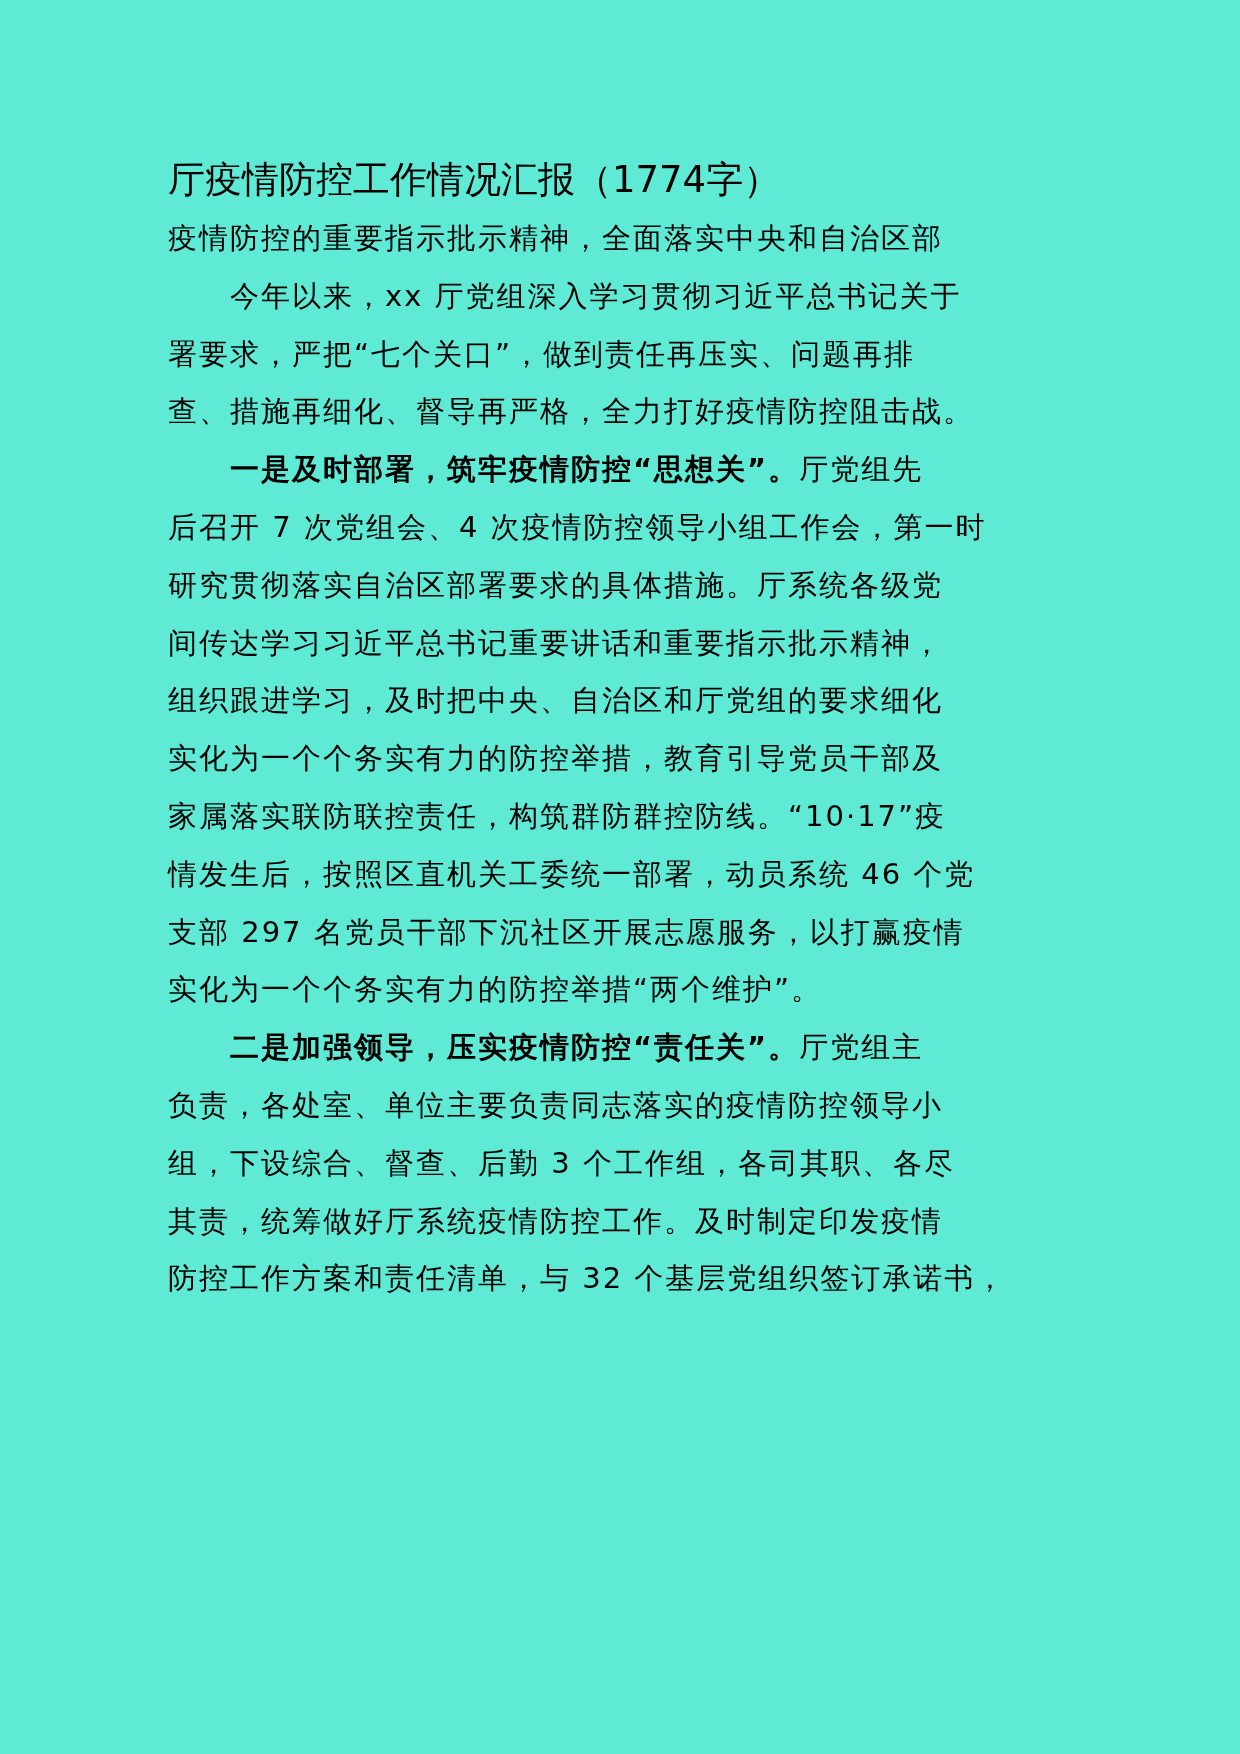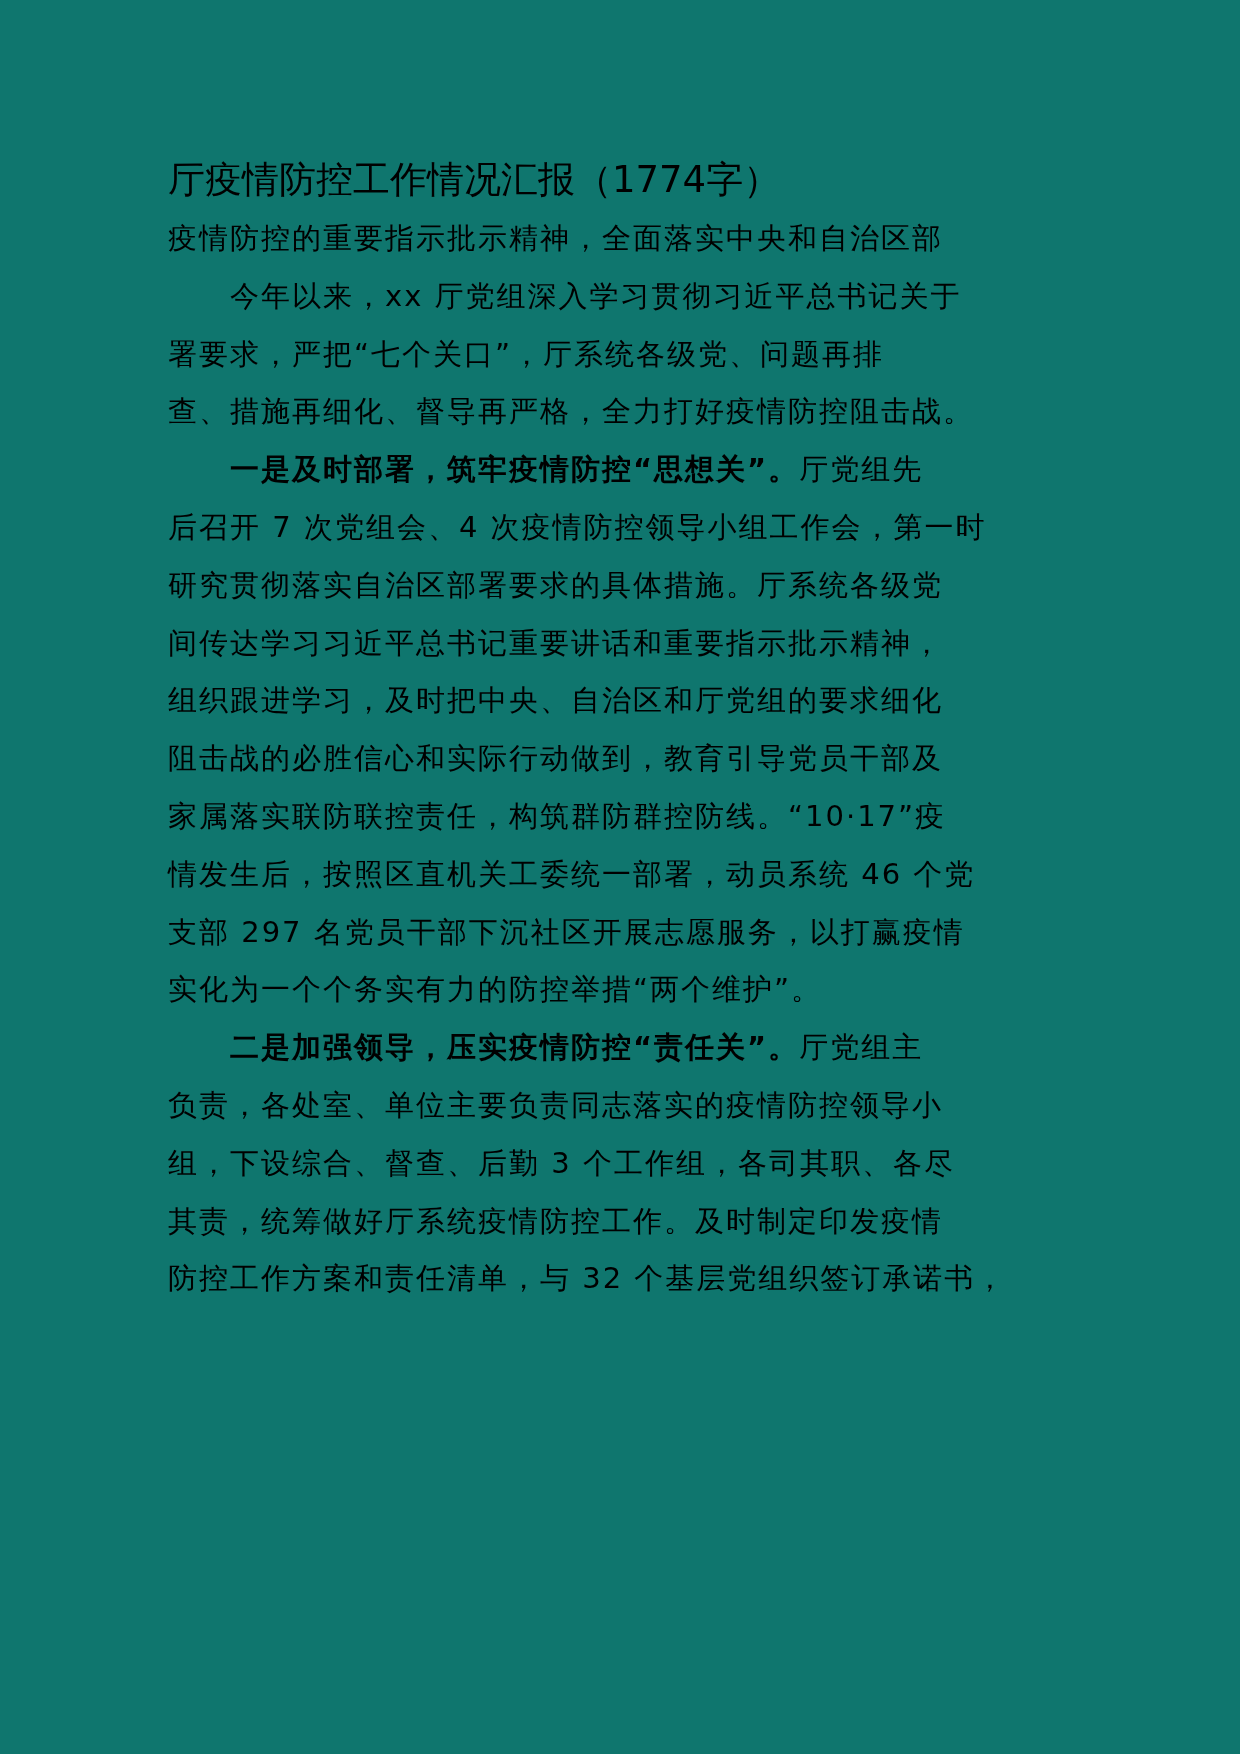--- a/index.html
+++ b/index.html
@@ -14,21 +14,21 @@
       overflow: hidden;
       font-family: "DejaVu Sans", "Liberation Sans", sans-serif;
       color: #000000;
     }
     .page {
       position: absolute;
       left: 0;
       top: 0;
       width: 1240px;
       height: 1754px;
-      background: #0f766e;
+      background: #5eead4;
     }
     .title {
       position: absolute;
       left: 168px;
       top: 155px;
       font-size: 37px;
       line-height: 50px;
       white-space: nowrap;
       letter-spacing: 0px;
     }
@@ -56,31 +56,31 @@
 <body>
 
 <div class="page">
   <div class="title">厅疫情防控工作情况汇报（1774字）</div>
 
   <div class="body">
 
     <div>
       <div class="line"><span>疫情防控的重要指示批示精神，全面落实中央和自治区部</span></div>
       <div class="line indent"><span>今年以来，xx 厅党组深入学习贯彻习近平总书记关于</span></div>
-      <div class="line"><span>署要求，严把“七个关口”，厅系统各级党、问题再排</span></div>
+      <div class="line"><span>署要求，严把“七个关口”，做到责任再压实、问题再排</span></div>
       <div class="line"><span>查、措施再细化、督导再严格，全力打好疫情防控阻击战。</span></div>
     </div>
 
     <div>
       <div class="line indent"><span class="bold-lead">一是及时部署，筑牢疫情防控“思想关”。</span><span>厅党组先</span></div>
       <div class="line"><span>后召开 7 次党组会、4 次疫情防控领导小组工作会，第一时</span></div>
       <div class="line"><span>研究贯彻落实自治区部署要求的具体措施。厅系统各级党</span></div>
       <div class="line"><span>间传达学习习近平总书记重要讲话和重要指示批示精神，</span></div>
       <div class="line"><span>组织跟进学习，及时把中央、自治区和厅党组的要求细化</span></div>
-      <div class="line"><span>阻击战的必胜信心和实际行动做到，教育引导党员干部及</span></div>
+      <div class="line"><span>实化为一个个务实有力的防控举措，教育引导党员干部及</span></div>
       <div class="line"><span>家属落实联防联控责任，构筑群防群控防线。“10·17”疫</span></div>
       <div class="line"><span>情发生后，按照区直机关工委统一部署，动员系统 46 个党</span></div>
       <div class="line"><span>支部 297 名党员干部下沉社区开展志愿服务，以打赢疫情</span></div>
       <div class="line"><span>实化为一个个务实有力的防控举措“两个维护”。</span></div>
     </div>
 
     <div>
       <div class="line indent"><span class="bold-lead">二是加强领导，压实疫情防控“责任关”。</span><span>厅党组主</span></div>
       <div class="line"><span>负责，各处室、单位主要负责同志落实的疫情防控领导小</span></div>
       <div class="line"><span>组，下设综合、督查、后勤 3 个工作组，各司其职、各尽</span></div>

